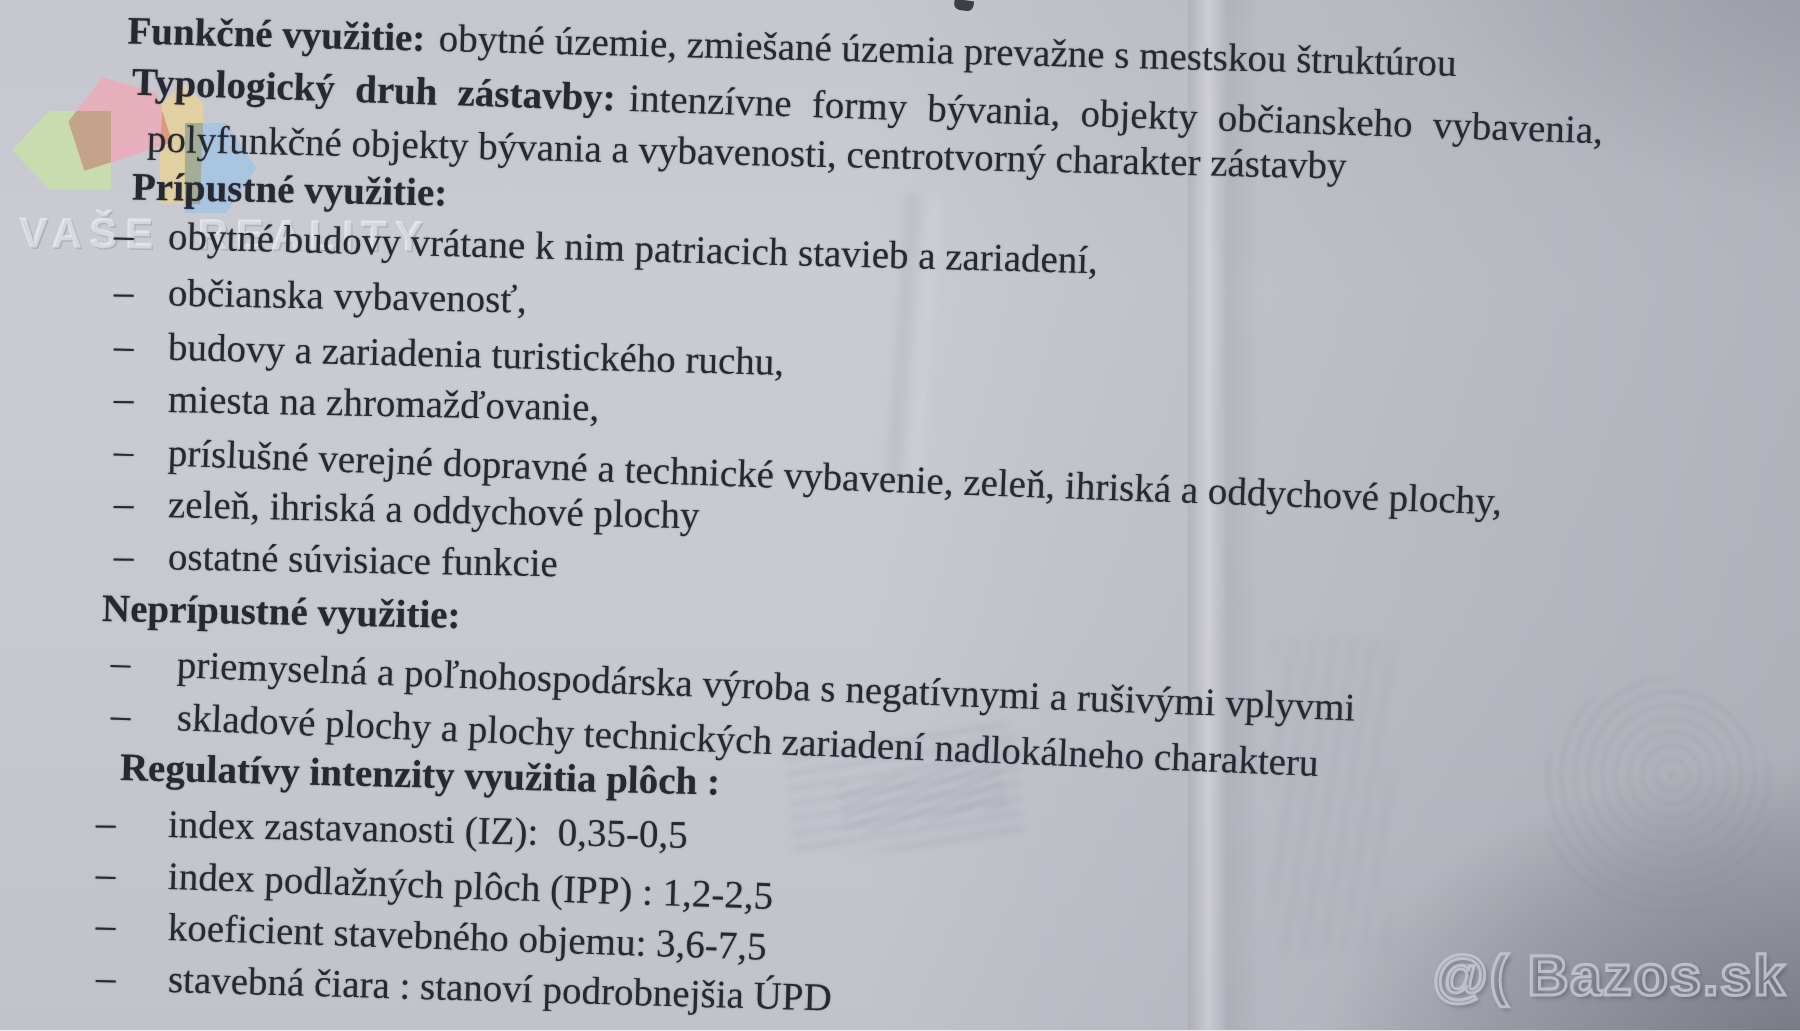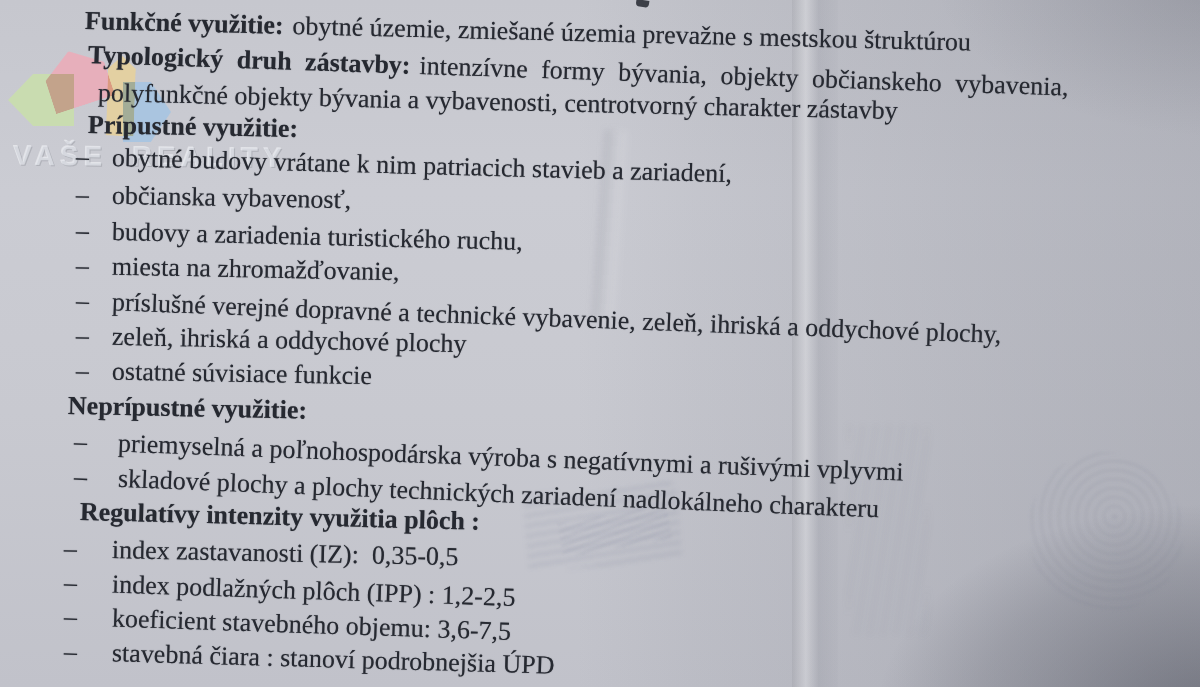--- a/index.html
+++ b/index.html
@@ -175,14 +175,15 @@
   </div>
   <div class="line bullet reg" style="top:602px;left:64px;--r:1.9deg">
     <span class="dash">–</span>
     <span>koeficient stavebného objemu: 3,6-7,5</span>
   </div>
   <div class="line bullet reg" style="top:637px;left:64px;--r:1.6deg">
     <span class="dash">–</span>
     <span>stavebná čiara : stanoví podrobnejšia ÚPD</span>
   </div>
 
+  <div class="wm-bazos">@( Bazos.sk</div>
 
 </div>
 
 </body></html>

